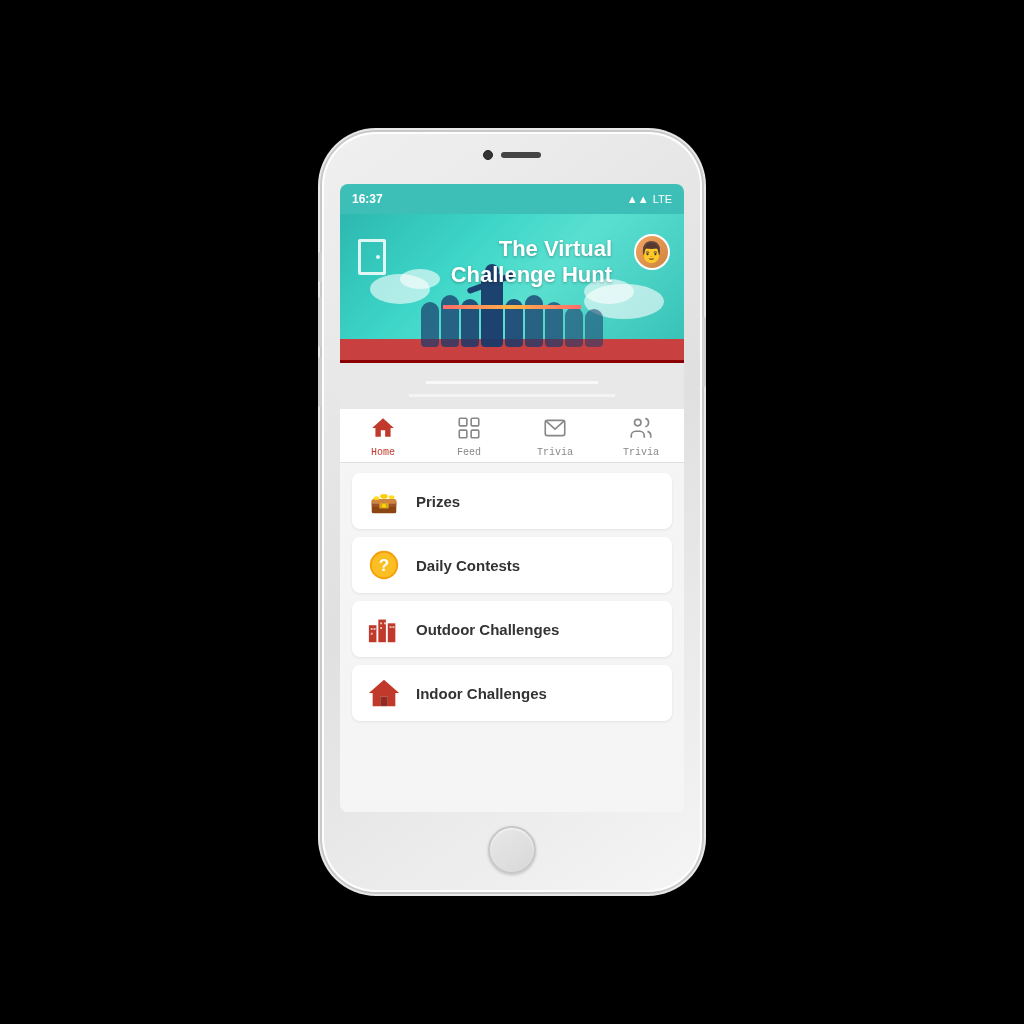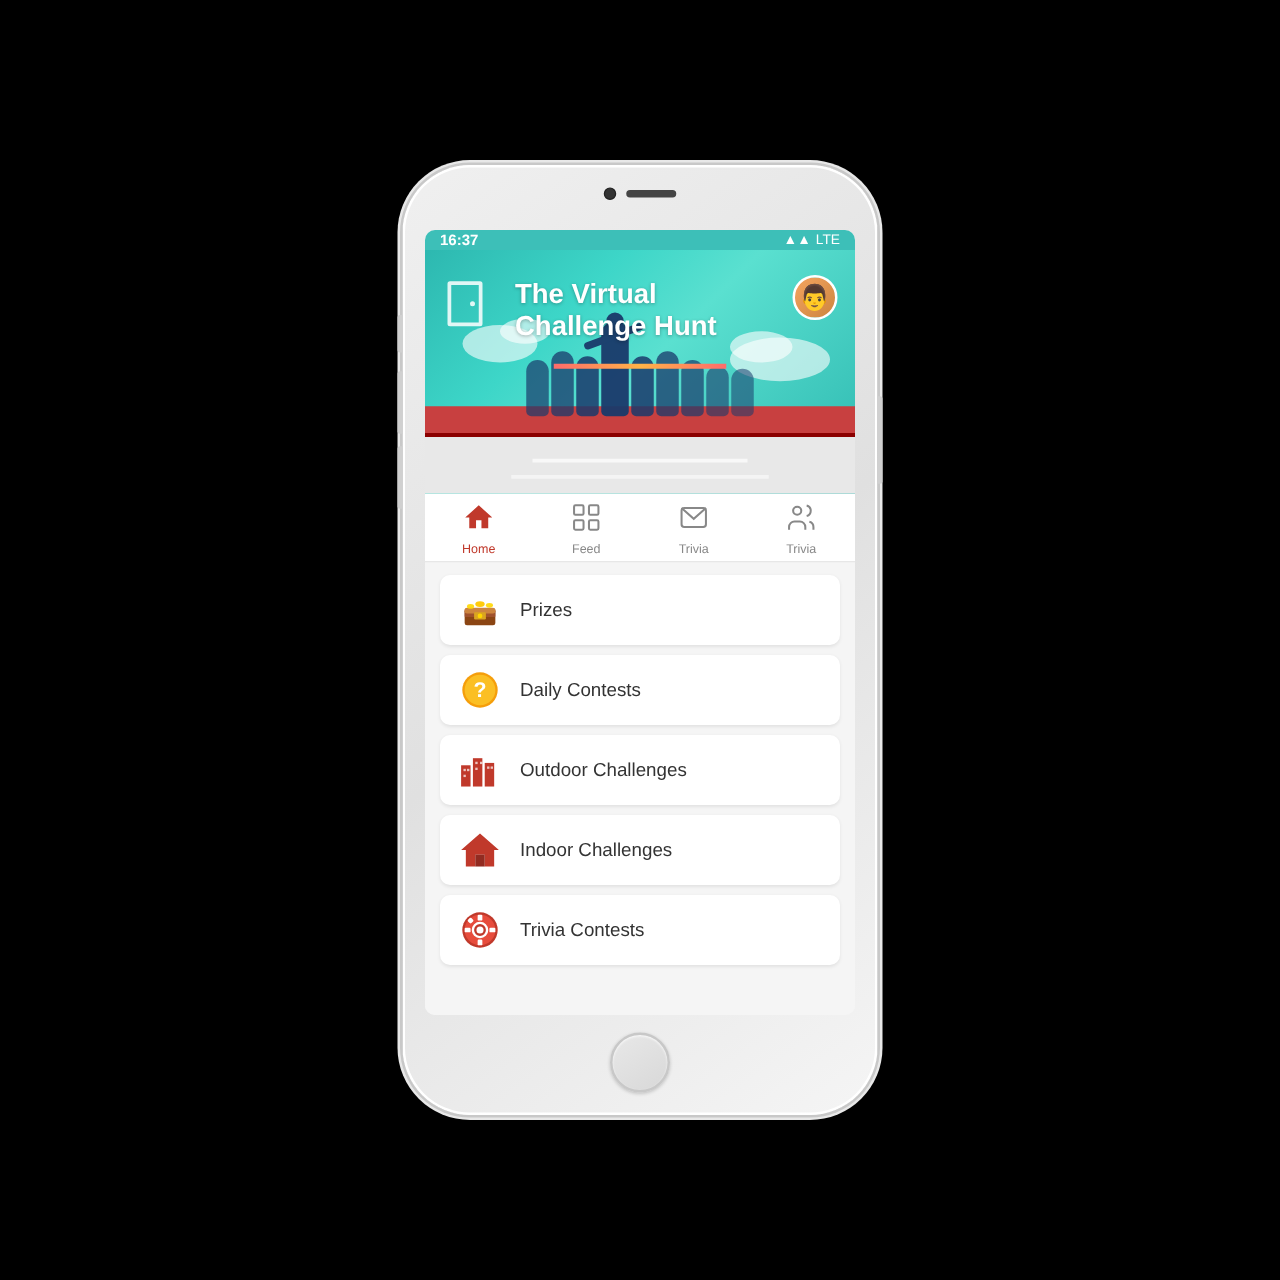--- a/index.html
+++ b/index.html
@@ -108,21 +108,21 @@
       flex-direction: column;
     }
 
     
     .status-bar {
       background: #3dbfb8;
       display: flex;
       justify-content: space-between;
       align-items: center;
       padding: 4px 12px;
-      height: 16px;
+      height: 30px;
       flex-shrink: 0;
     }
     .status-time {
       color: #fff;
       font-size: 12px;
       font-weight: 600;
     }
     .status-icons {
       display: flex;
       align-items: center;
@@ -226,21 +226,21 @@
       background: linear-gradient(90deg, #ff6b6b, #ffb347, #ff6b6b);
       z-index: 2;
     }
 
     
     .hero-text {
       position: absolute;
       top: 22px;
       left: 50%;
       transform: translateX(-50%);
-      text-align: left;
+      text-align: right;
       color: #fff;
       text-shadow: 0 1px 3px rgba(0,0,0,0.3);
       width: 200px;
     }
     .hero-title {
       font-size: 22px;
       font-weight: 700;
       line-height: 1.2;
     }
 
@@ -306,20 +306,21 @@
       gap: 2px;
       cursor: pointer;
     }
     .tab-icon {
       font-size: 24px;
       line-height: 1;
     }
     .tab-label {
       font-size: 10px;
       color: #888;
+      font-family: Liberation Mono, monospace;
     }
     .tab-label.active {
       color: #c0392b;
     }
     .tab-icon.active {
       color: #c0392b;
     }
 
     
     .menu-list {
@@ -345,21 +346,21 @@
       height: 36px;
       display: flex;
       align-items: center;
       justify-content: center;
       font-size: 26px;
       flex-shrink: 0;
     }
     .menu-item-label {
       font-size: 15px;
       color: #333;
-      font-weight: 400;
+      font-weight: 700;
     }
 
     
     .home-button {
       position: absolute;
       bottom: 18px;
       left: 50%;
       transform: translateX(-50%);
       width: 48px;
       height: 48px;
@@ -542,37 +543,20 @@
       <div class="menu-item">
         <div class="menu-item-icon">
           <svg width="34" height="34" viewBox="0 0 36 36">
             <polygon points="18,4 2,18 6,18 6,32 14,32 14,22 22,22 22,32 30,32 30,18 34,18" fill="#c0392b"></polygon>
             <rect x="14" y="22" width="8" height="10" fill="#922b21"></rect>
           </svg>
         </div>
         <span class="menu-item-label">Indoor Challenges</span>
       </div>
 
-      <div class="menu-item">
-        <div class="menu-item-icon">
-          <svg width="34" height="34" viewBox="0 0 36 36">
-            <circle cx="18" cy="18" r="15" fill="#c0392b"></circle>
-            <circle cx="18" cy="18" r="13" fill="#e74c3c"></circle>
-
-            <circle cx="18" cy="18" r="6" fill="#c0392b" stroke="white" stroke-width="2"></circle>
-            <circle cx="18" cy="18" r="3" fill="white"></circle>
-            <rect x="16" y="5" width="4" height="5" rx="1" fill="white"></rect>
-            <rect x="16" y="26" width="4" height="5" rx="1" fill="white"></rect>
-            <rect x="5" y="16" width="5" height="4" rx="1" fill="white"></rect>
-            <rect x="26" y="16" width="5" height="4" rx="1" fill="white"></rect>
-            <rect x="8" y="8" width="4" height="4" rx="1" fill="white" transform="rotate(45 10 10)"></rect>
-          </svg>
-        </div>
-        <span class="menu-item-label">Trivia Contests</span>
-      </div>
 
     </div>
 
   </div>
 
   <div class="home-button"></div>
 
 </div>
 
 </body></html>

